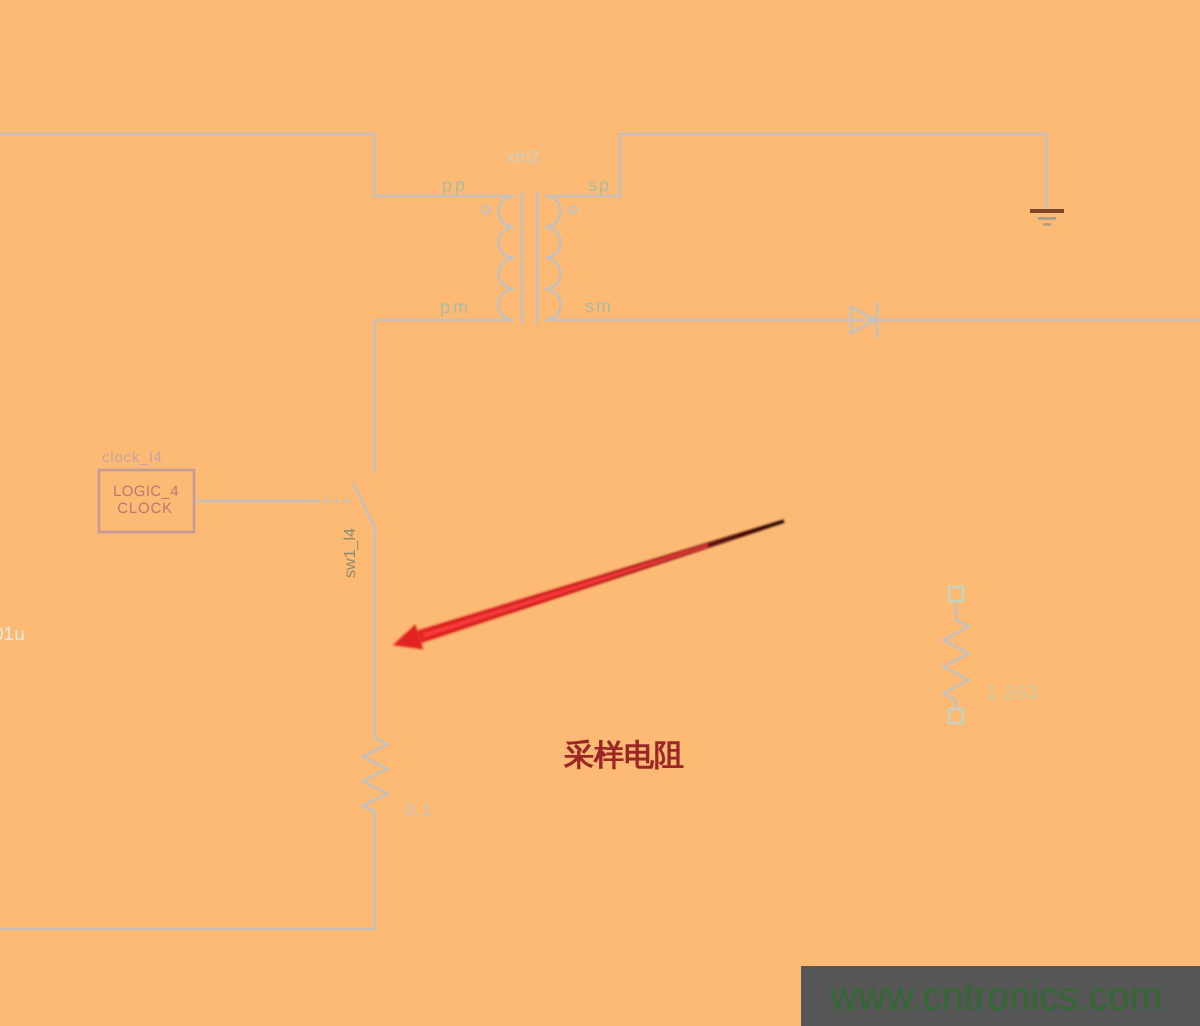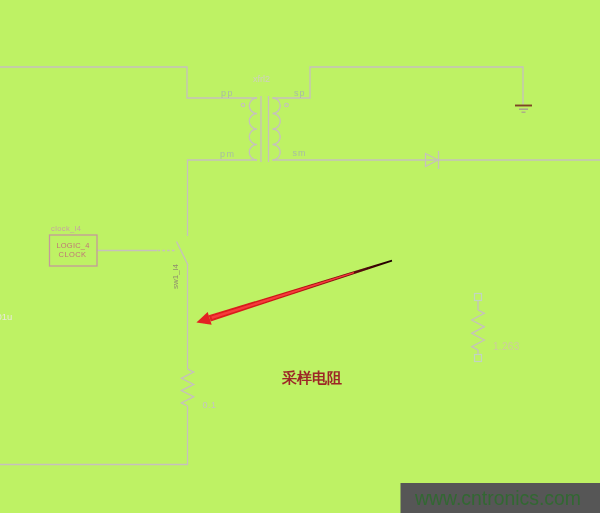--- a/index.html
+++ b/index.html
@@ -1,16 +1,16 @@
 <!DOCTYPE html>
 <html><head>
 <meta charset="utf-8">
 <style>
   html,body{margin:0;padding:0;background:#000;}
-  #canvas{position:relative;width:600px;height:513px;background:#bef264;overflow:hidden;}
+  #canvas{position:relative;width:600px;height:513px;background:#fdba74;overflow:hidden;}
   svg{position:absolute;left:0;top:0;}
   text{font-family:"Liberation Sans",sans-serif;}
 </style>
 </head>
 <body>
 <div id="canvas">
 <svg width="600" height="513" viewBox="0 0 600 513">
 
   <g stroke="#c6c0bd" stroke-width="1.3" fill="none" filter="url(#wb)">
 

